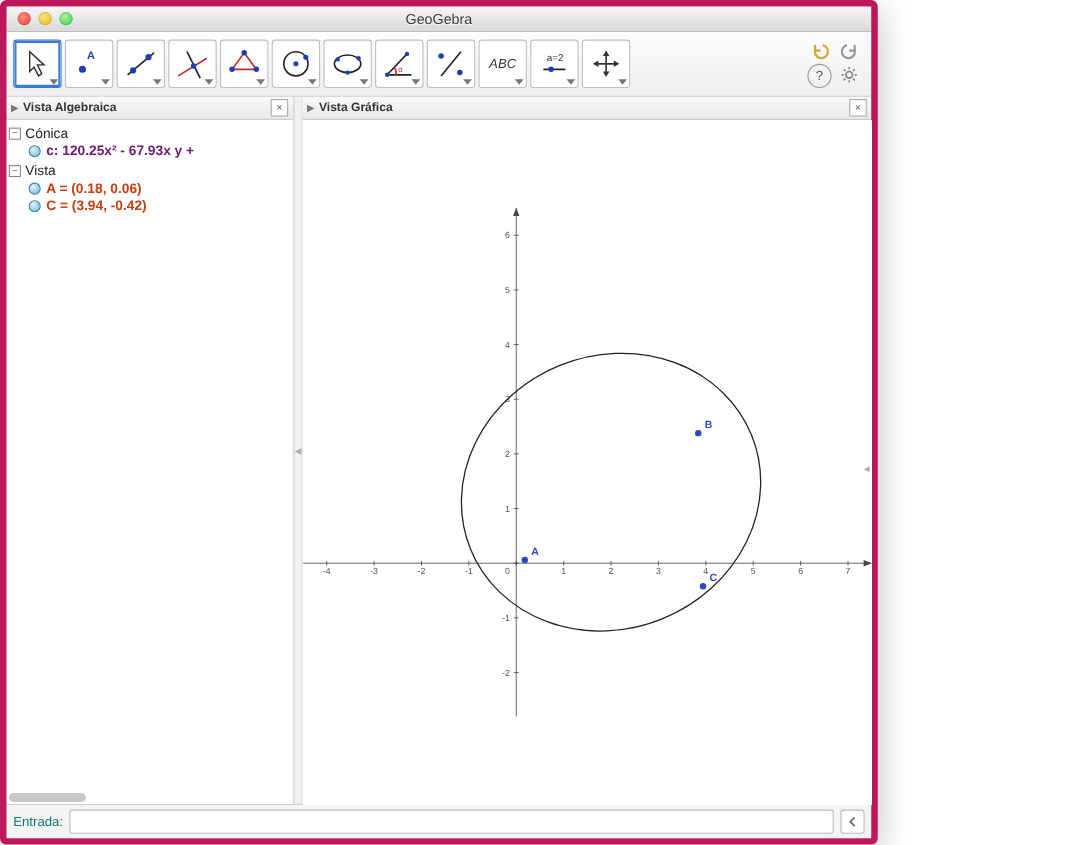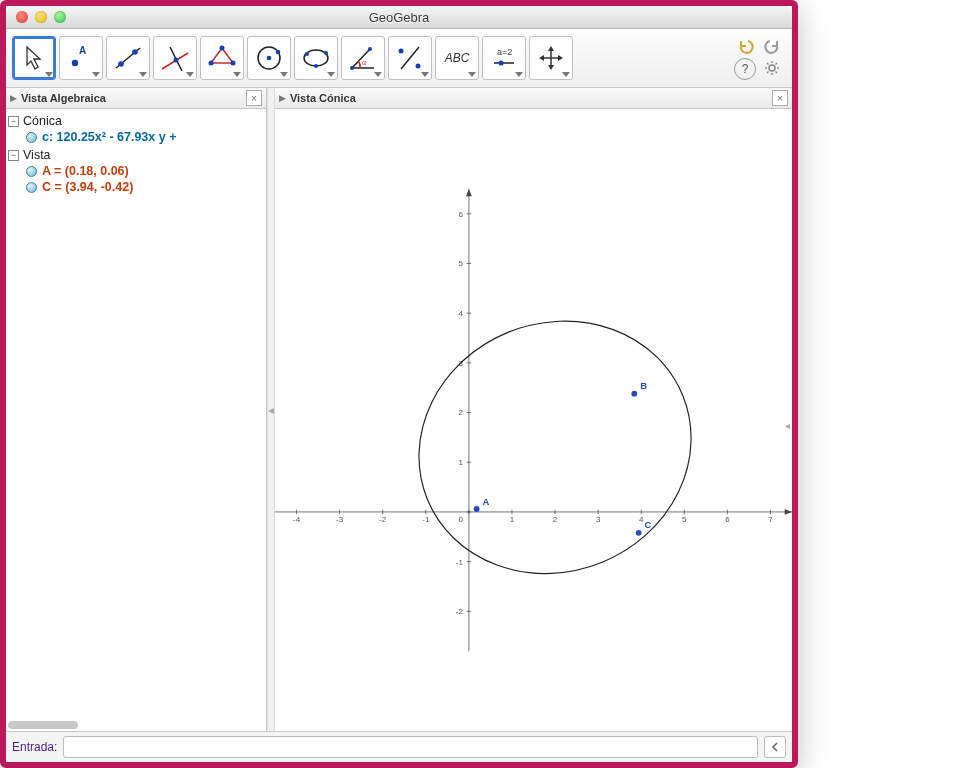--- a/index.html
+++ b/index.html
@@ -28,24 +28,24 @@
   .pane-hdr{height:20px;background:linear-gradient(#fafafa,#e9e9e9);border-bottom:1px solid #c6c6c6;display:flex;align-items:center;padding:0 4px;font-size:11px;color:#333;}
   .pane-hdr .tri{margin-right:4px;color:#777;font-size:9px;}
   .pane-hdr .x{margin-left:auto;width:14px;height:14px;border:1px solid #aaa;display:flex;align-items:center;justify-content:center;font-size:10px;color:#666;background:#fff;}
   .pane-body{flex:1;overflow:auto;background:#fff;position:relative;}
   .tree{padding:4px 2px;font-size:12.5px;}
   .tree-group{margin-bottom:2px;}
   .tg-head{display:flex;align-items:center;gap:4px;color:#222;font-size:12.5px;padding:1px 0;}
   .boxminus{width:9px;height:9px;border:1px solid #888;display:flex;align-items:center;justify-content:center;font-size:9px;line-height:1;color:#555;background:#fff;}
   .tree-item{display:flex;align-items:center;gap:5px;padding:1px 0 1px 18px;color:#c2410c;font-weight:bold;font-size:12.5px;}
   .bullet{width:9px;height:9px;border-radius:50%;background:radial-gradient(circle at 35% 30%,#dff4ff,#6fb6d6);border:1px solid #3a7fa6;flex-shrink:0;}
-  .tree-item.eq{color:#0369a1;}
+  .tree-item.eq{color:#701a75;}
   .graphics{width:100%;height:100%;}
   .input-row{height:30px;display:flex;align-items:center;padding:0 6px;gap:6px;background:#f4f4f4;}
-  .input-row label{color:#4c1d95;font-size:12px;}
+  .input-row label{color:#0f766e;font-size:12px;}
   .input-row input{flex:1;height:20px;border:1px solid #bbb;border-radius:3px;padding:0 6px;font-size:12px;background:#fff;}
   .input-help{width:20px;height:20px;border:1px solid #bbb;border-radius:3px;display:flex;align-items:center;justify-content:center;background:#fff;color:#666;}
   .scroll-thumb{position:absolute;left:2px;bottom:2px;height:8px;width:70px;background:#c8c8c8;border-radius:4px;}
   .splitter-handle{width:6px;display:flex;align-items:center;justify-content:center;color:#aaa;cursor:col-resize;background:#f0f0f0;border-left:1px solid #ddd;border-right:1px solid #ddd;}
 </style>
 </head>
 <body>
 
 <div class="window">
 
@@ -241,21 +241,21 @@
           </div>
         <div class="scroll-thumb"></div>
       </div>
     </div>
 
     <div class="splitter-handle">◂</div>
 
     <div class="pane gfx">
       <div class="pane-hdr">
         <span class="tri">▶</span>
-        <b>Vista Cónica</b>
+        <b>Vista Gráfica</b>
         <div class="x">×</div>
       </div>
       <div class="pane-body" style="position:relative;">
         <svg class="graphics" id="gsvg" viewBox="0 0 707 632">
             <line x1="0" y1="441.7204301075269" x2="707" y2="441.7204301075269" stroke="#444" stroke-width="1"></line>
             <line x1="265.125" y1="0" x2="265.125" y2="632" stroke="#444" stroke-width="1"></line>
             <path d="M697 437.7204301075269 L707 441.7204301075269 L697 445.7204301075269" fill="#444"></path>
             <path d="M261.125 10 L265.125 0 L269.125 10" fill="#444"></path>
             <line x1="29.458333333333332" y1="438.7204301075269" x2="29.458333333333332" y2="444.7204301075269" stroke="#444"></line>
             <text x="29.458333333333332" y="455.7204301075269" font-size="11" fill="#555" text-anchor="middle">-4</text>

